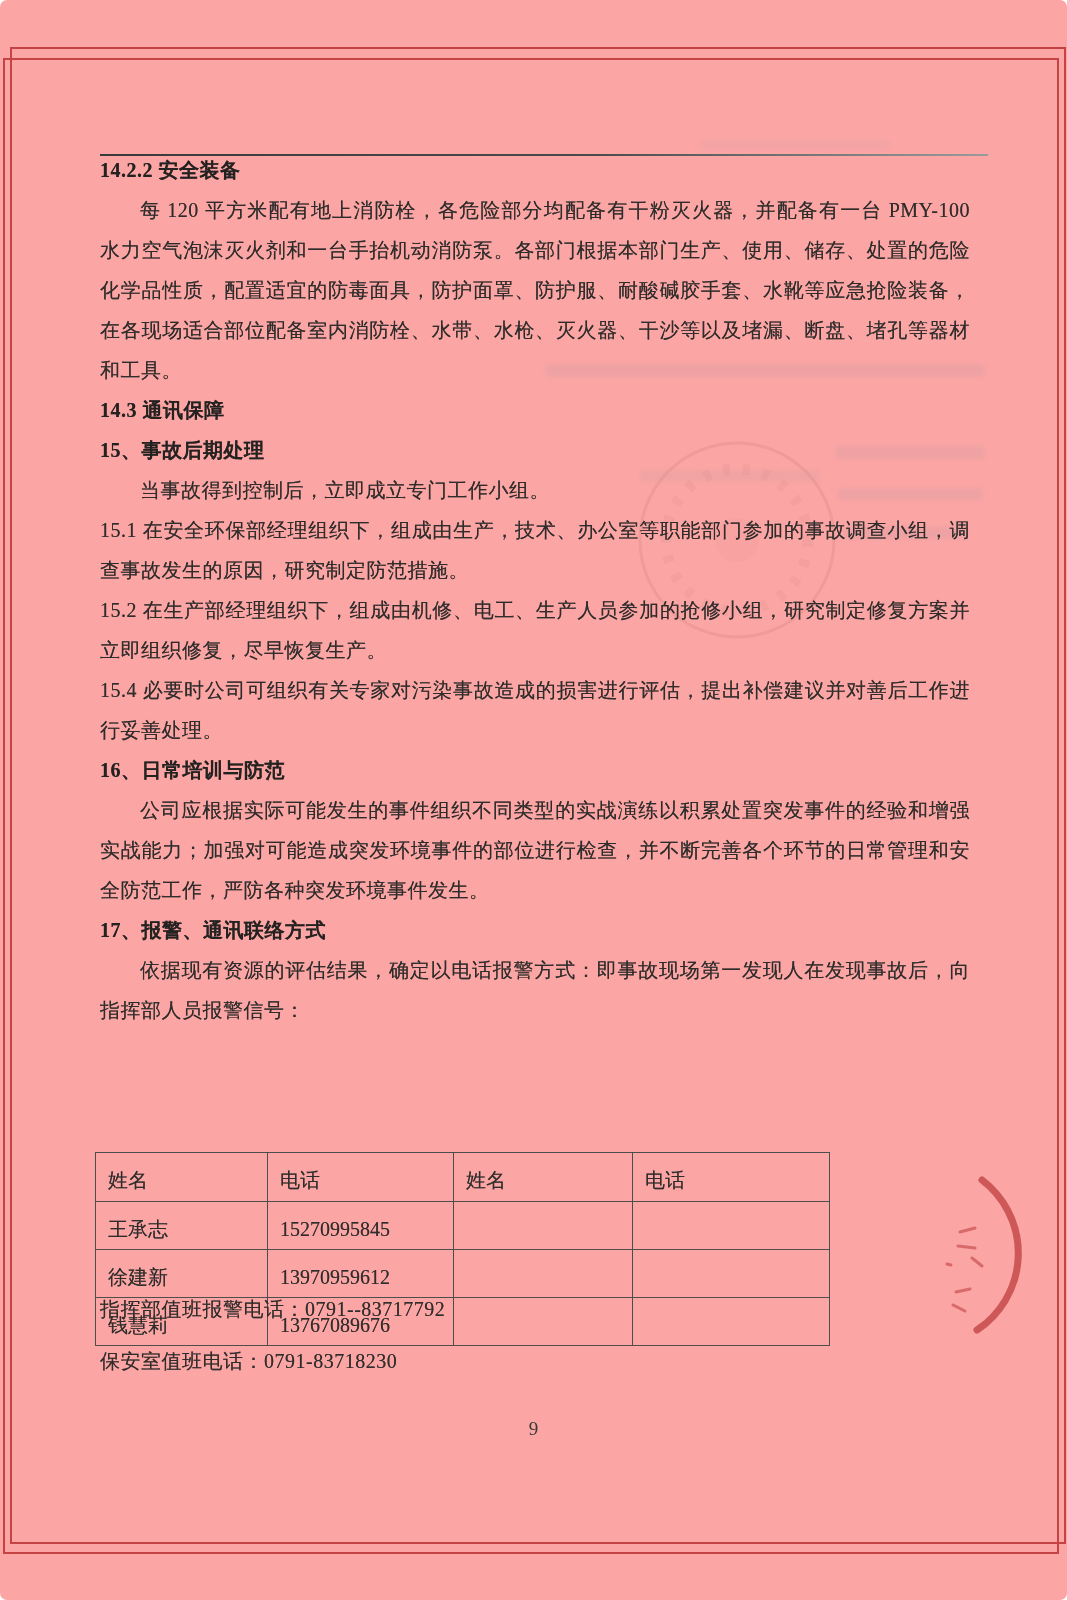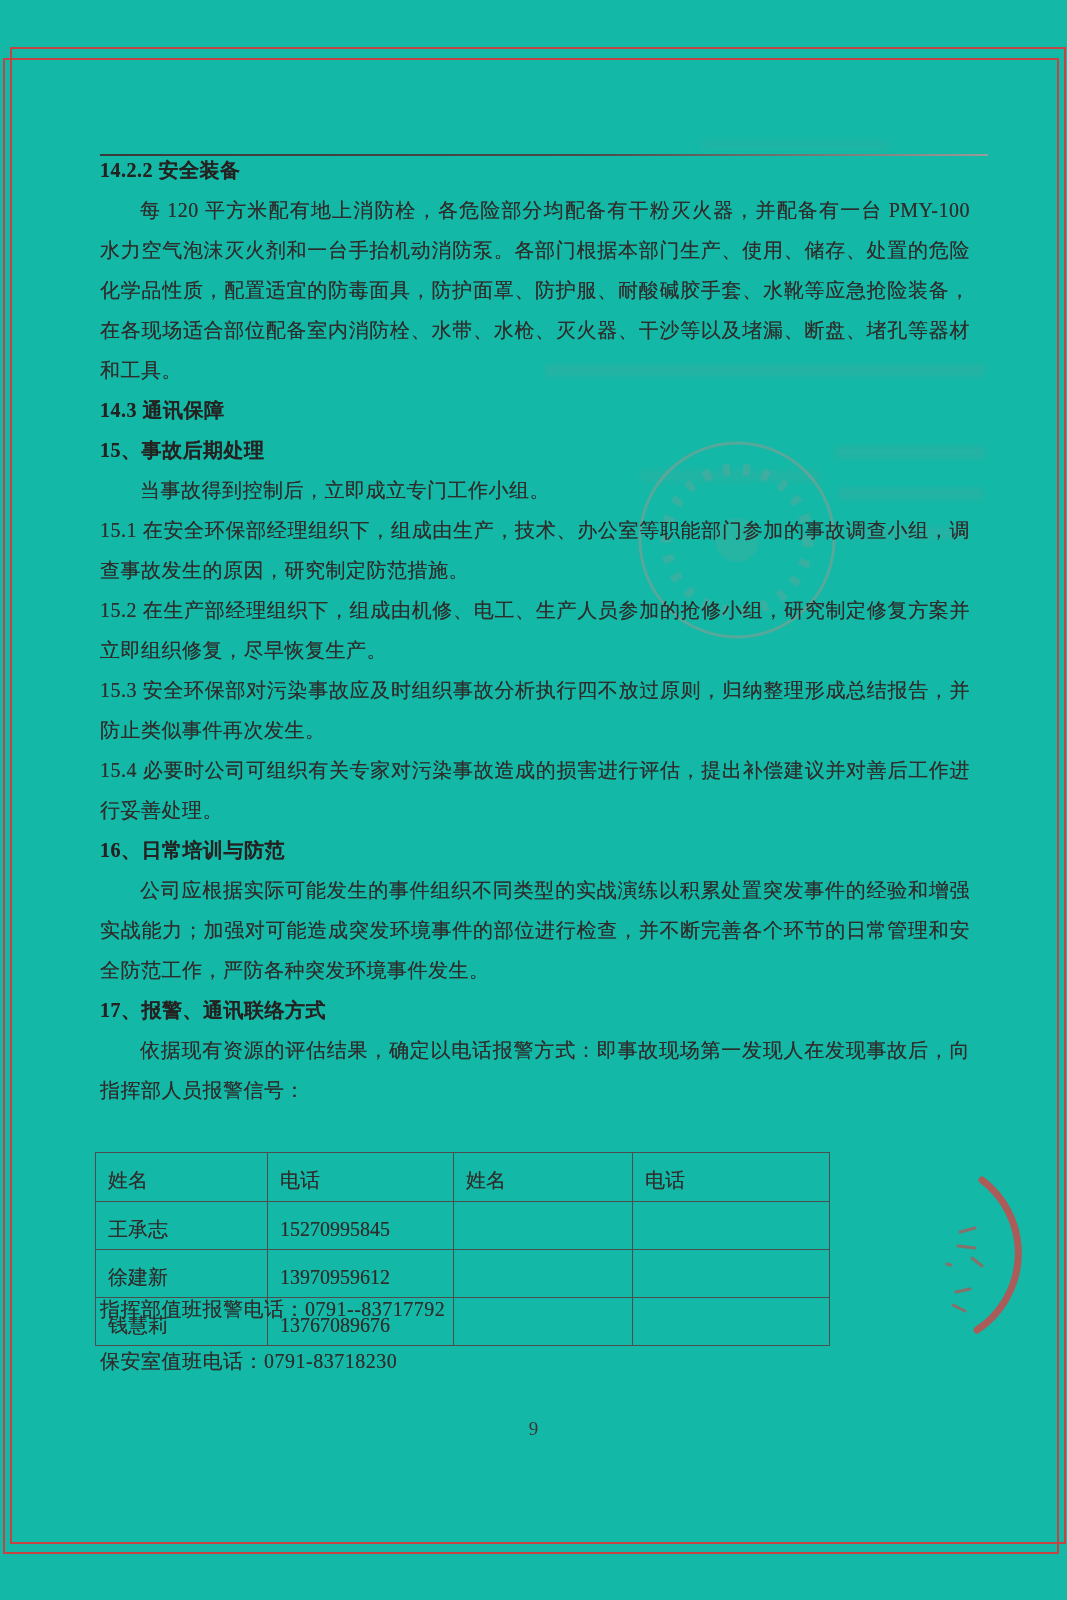--- a/index.html
+++ b/index.html
@@ -1,23 +1,24 @@
 <!DOCTYPE html>
 <html><head>
 <meta charset="utf-8">
 <style>
   html, body { margin: 0; padding: 0; background: #ffffff; }
   .page {
     position: relative;
     width: 1067px;
     height: 1600px;
     overflow: hidden;
-    background: #14b8a6;
+    background: #fca5a5;
     font-family: "Liberation Serif", "DejaVu Serif", serif;
     color: #2e2d2b;
+    border-radius: 7px;
   }
   
   .frame { position: absolute; border: 2px solid #c54343; pointer-events: none; }
   .frame.outer { left: 10px; top: 47px; width: 1052px; height: 1493px; }
   .frame.inner { left: 3px;  top: 58px; width: 1052px; height: 1492px; }
 
   
   .header-rule {
     position: absolute; left: 100px; top: 154px; width: 888px; height: 2px;
     background: linear-gradient(to right, #3a3a3a 0%, #4a4a4a 55%, #9a9a9a 100%);
@@ -106,21 +107,20 @@
   <div class="header-rule"></div>
 
   <div class="content">
     <p class="heading">14.2.2 安全装备</p>
     <p class="indent">每 120 平方米配有地上消防栓，各危险部分均配备有干粉灭火器，并配备有一台 PMY-100 水力空气泡沫灭火剂和一台手抬机动消防泵。各部门根据本部门生产、使用、储存、处置的危险化学品性质，配置适宜的防毒面具，防护面罩、防护服、耐酸碱胶手套、水靴等应急抢险装备，在各现场适合部位配备室内消防栓、水带、水枪、灭火器、干沙等以及堵漏、断盘、堵孔等器材和工具。</p>
     <p class="heading">14.3 通讯保障</p>
     <p class="heading">15、事故后期处理</p>
     <p class="indent">当事故得到控制后，立即成立专门工作小组。</p>
     <p>15.1 在安全环保部经理组织下，组成由生产，技术、办公室等职能部门参加的事故调查小组，调查事故发生的原因，研究制定防范措施。</p>
     <p>15.2 在生产部经理组织下，组成由机修、电工、生产人员参加的抢修小组，研究制定修复方案并立即组织修复，尽早恢复生产。</p>
-    <p>15.3 安全环保部对污染事故应及时组织事故分析执行四不放过原则，归纳整理形成总结报告，并防止类似事件再次发生。</p>
     <p>15.4 必要时公司可组织有关专家对污染事故造成的损害进行评估，提出补偿建议并对善后工作进行妥善处理。</p>
     <p class="heading">16、日常培训与防范</p>
     <p class="indent">公司应根据实际可能发生的事件组织不同类型的实战演练以积累处置突发事件的经验和增强实战能力；加强对可能造成突发环境事件的部位进行检查，并不断完善各个环节的日常管理和安全防范工作，严防各种突发环境事件发生。</p>
     <p class="heading">17、报警、通讯联络方式</p>
     <p class="indent">依据现有资源的评估结果，确定以电话报警方式：即事故现场第一发现人在发现事故后，向指挥部人员报警信号：</p>
   </div>
 
   <table class="contact-table">
     <tbody>
       <tr class="hdr">

